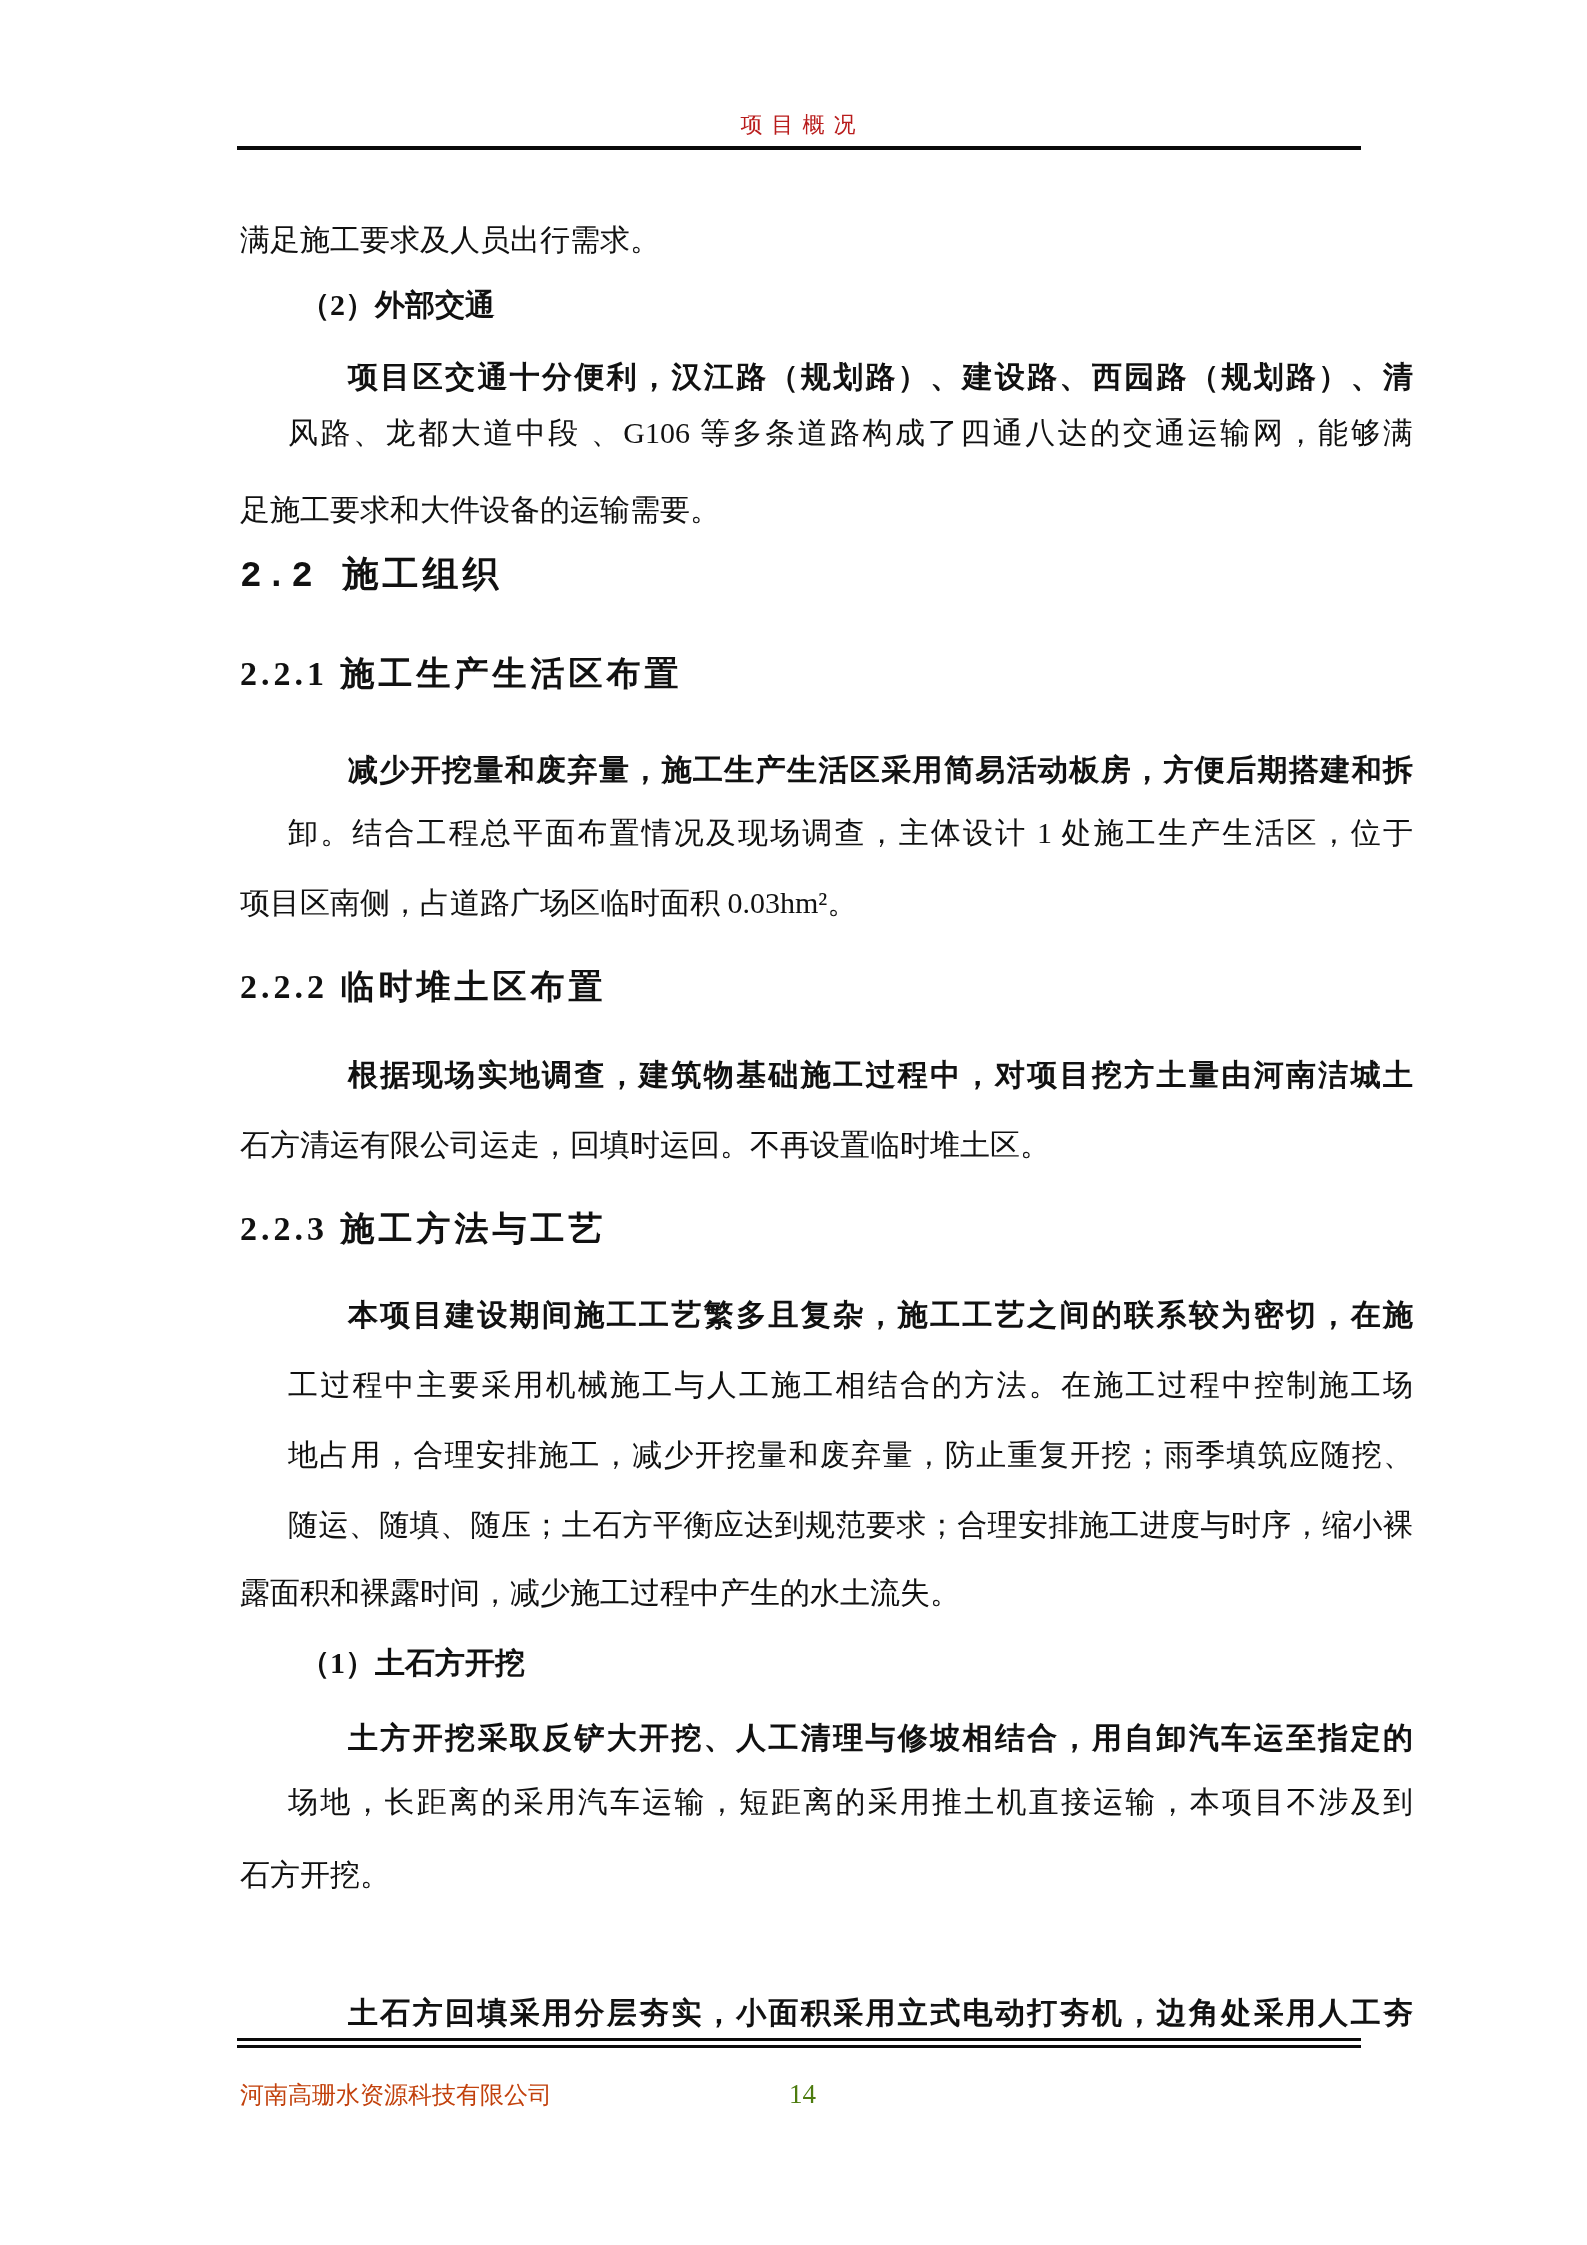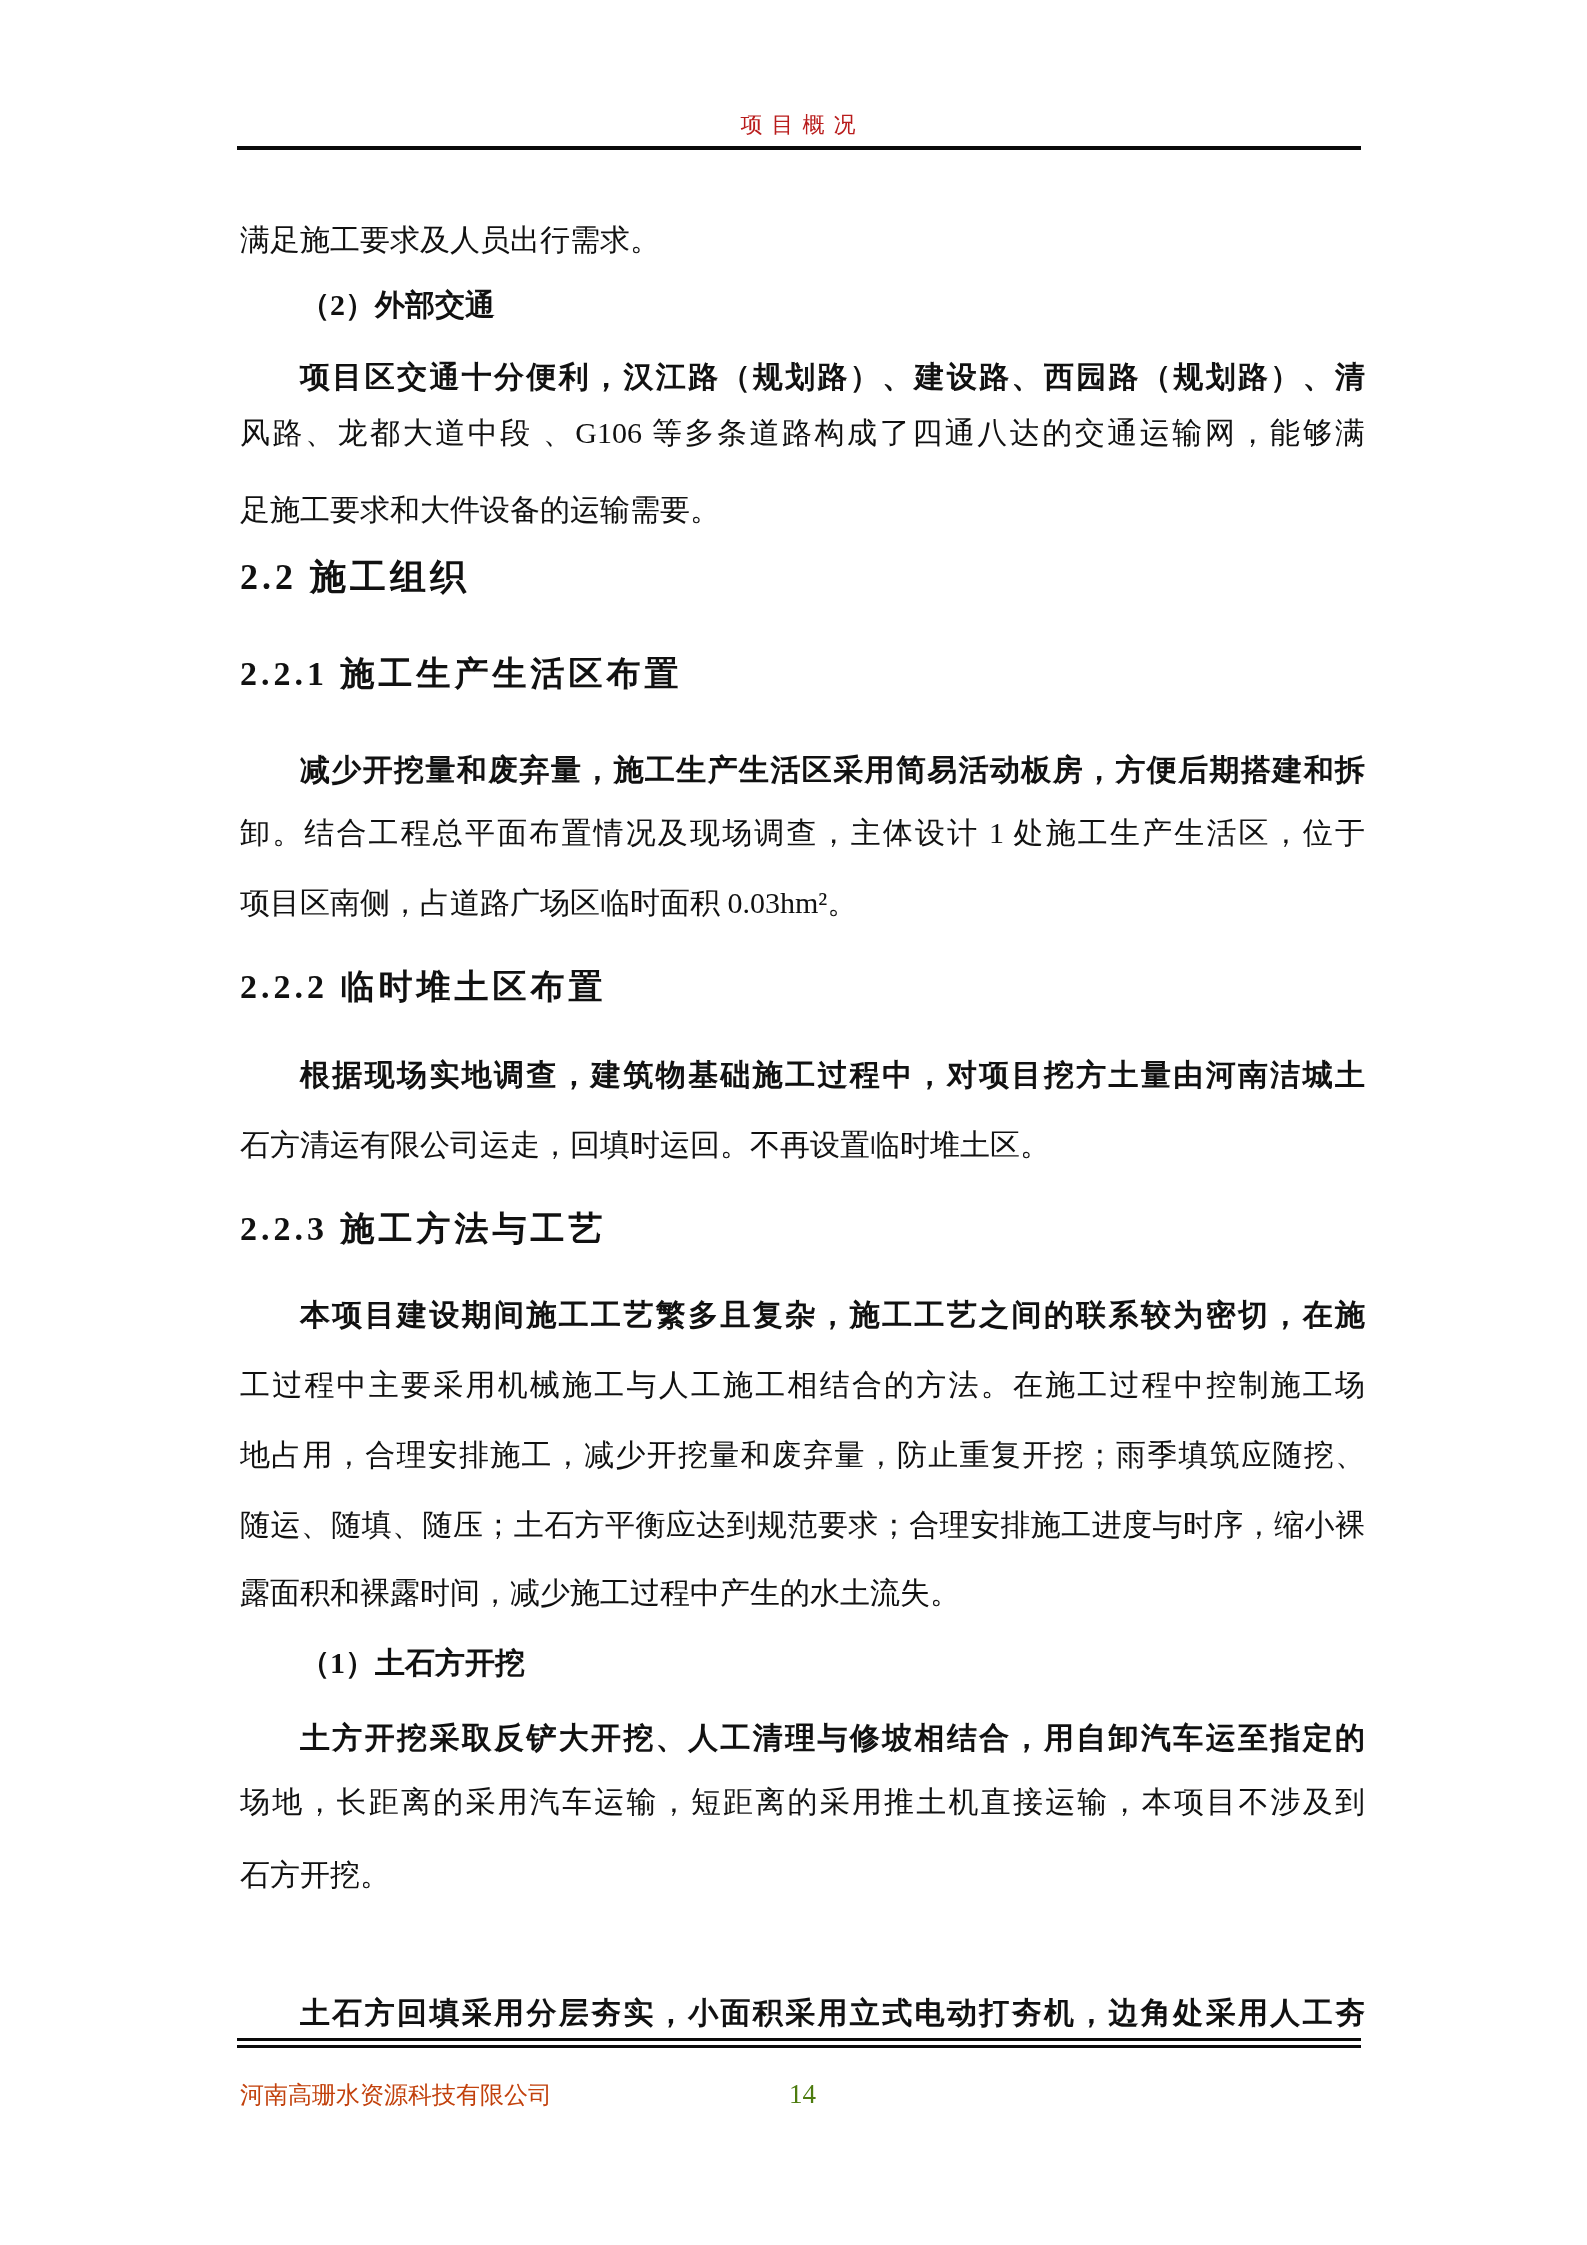--- a/index.html
+++ b/index.html
@@ -42,26 +42,28 @@
     width: 1125px;
     font-size: 30px;
     line-height: 38px;
     white-space: nowrap;
   }
   .indent { text-indent: 60px; font-weight: bold; }
   .fill {
     white-space: normal;
     text-align: justify;
     text-align-last: justify;
+    margin-left: 48px;
   }
   .h1 {
     font-size: 36px;
     font-weight: bold;
     letter-spacing: 4px;
     line-height: 42px;
+    font-family: Liberation Mono, monospace;
   }
   .h2 {
     font-size: 34px;
     font-weight: bold;
     letter-spacing: 4px;
     line-height: 40px;
   }
   .footer-rule {
     position: absolute;
     top: 2038px;

